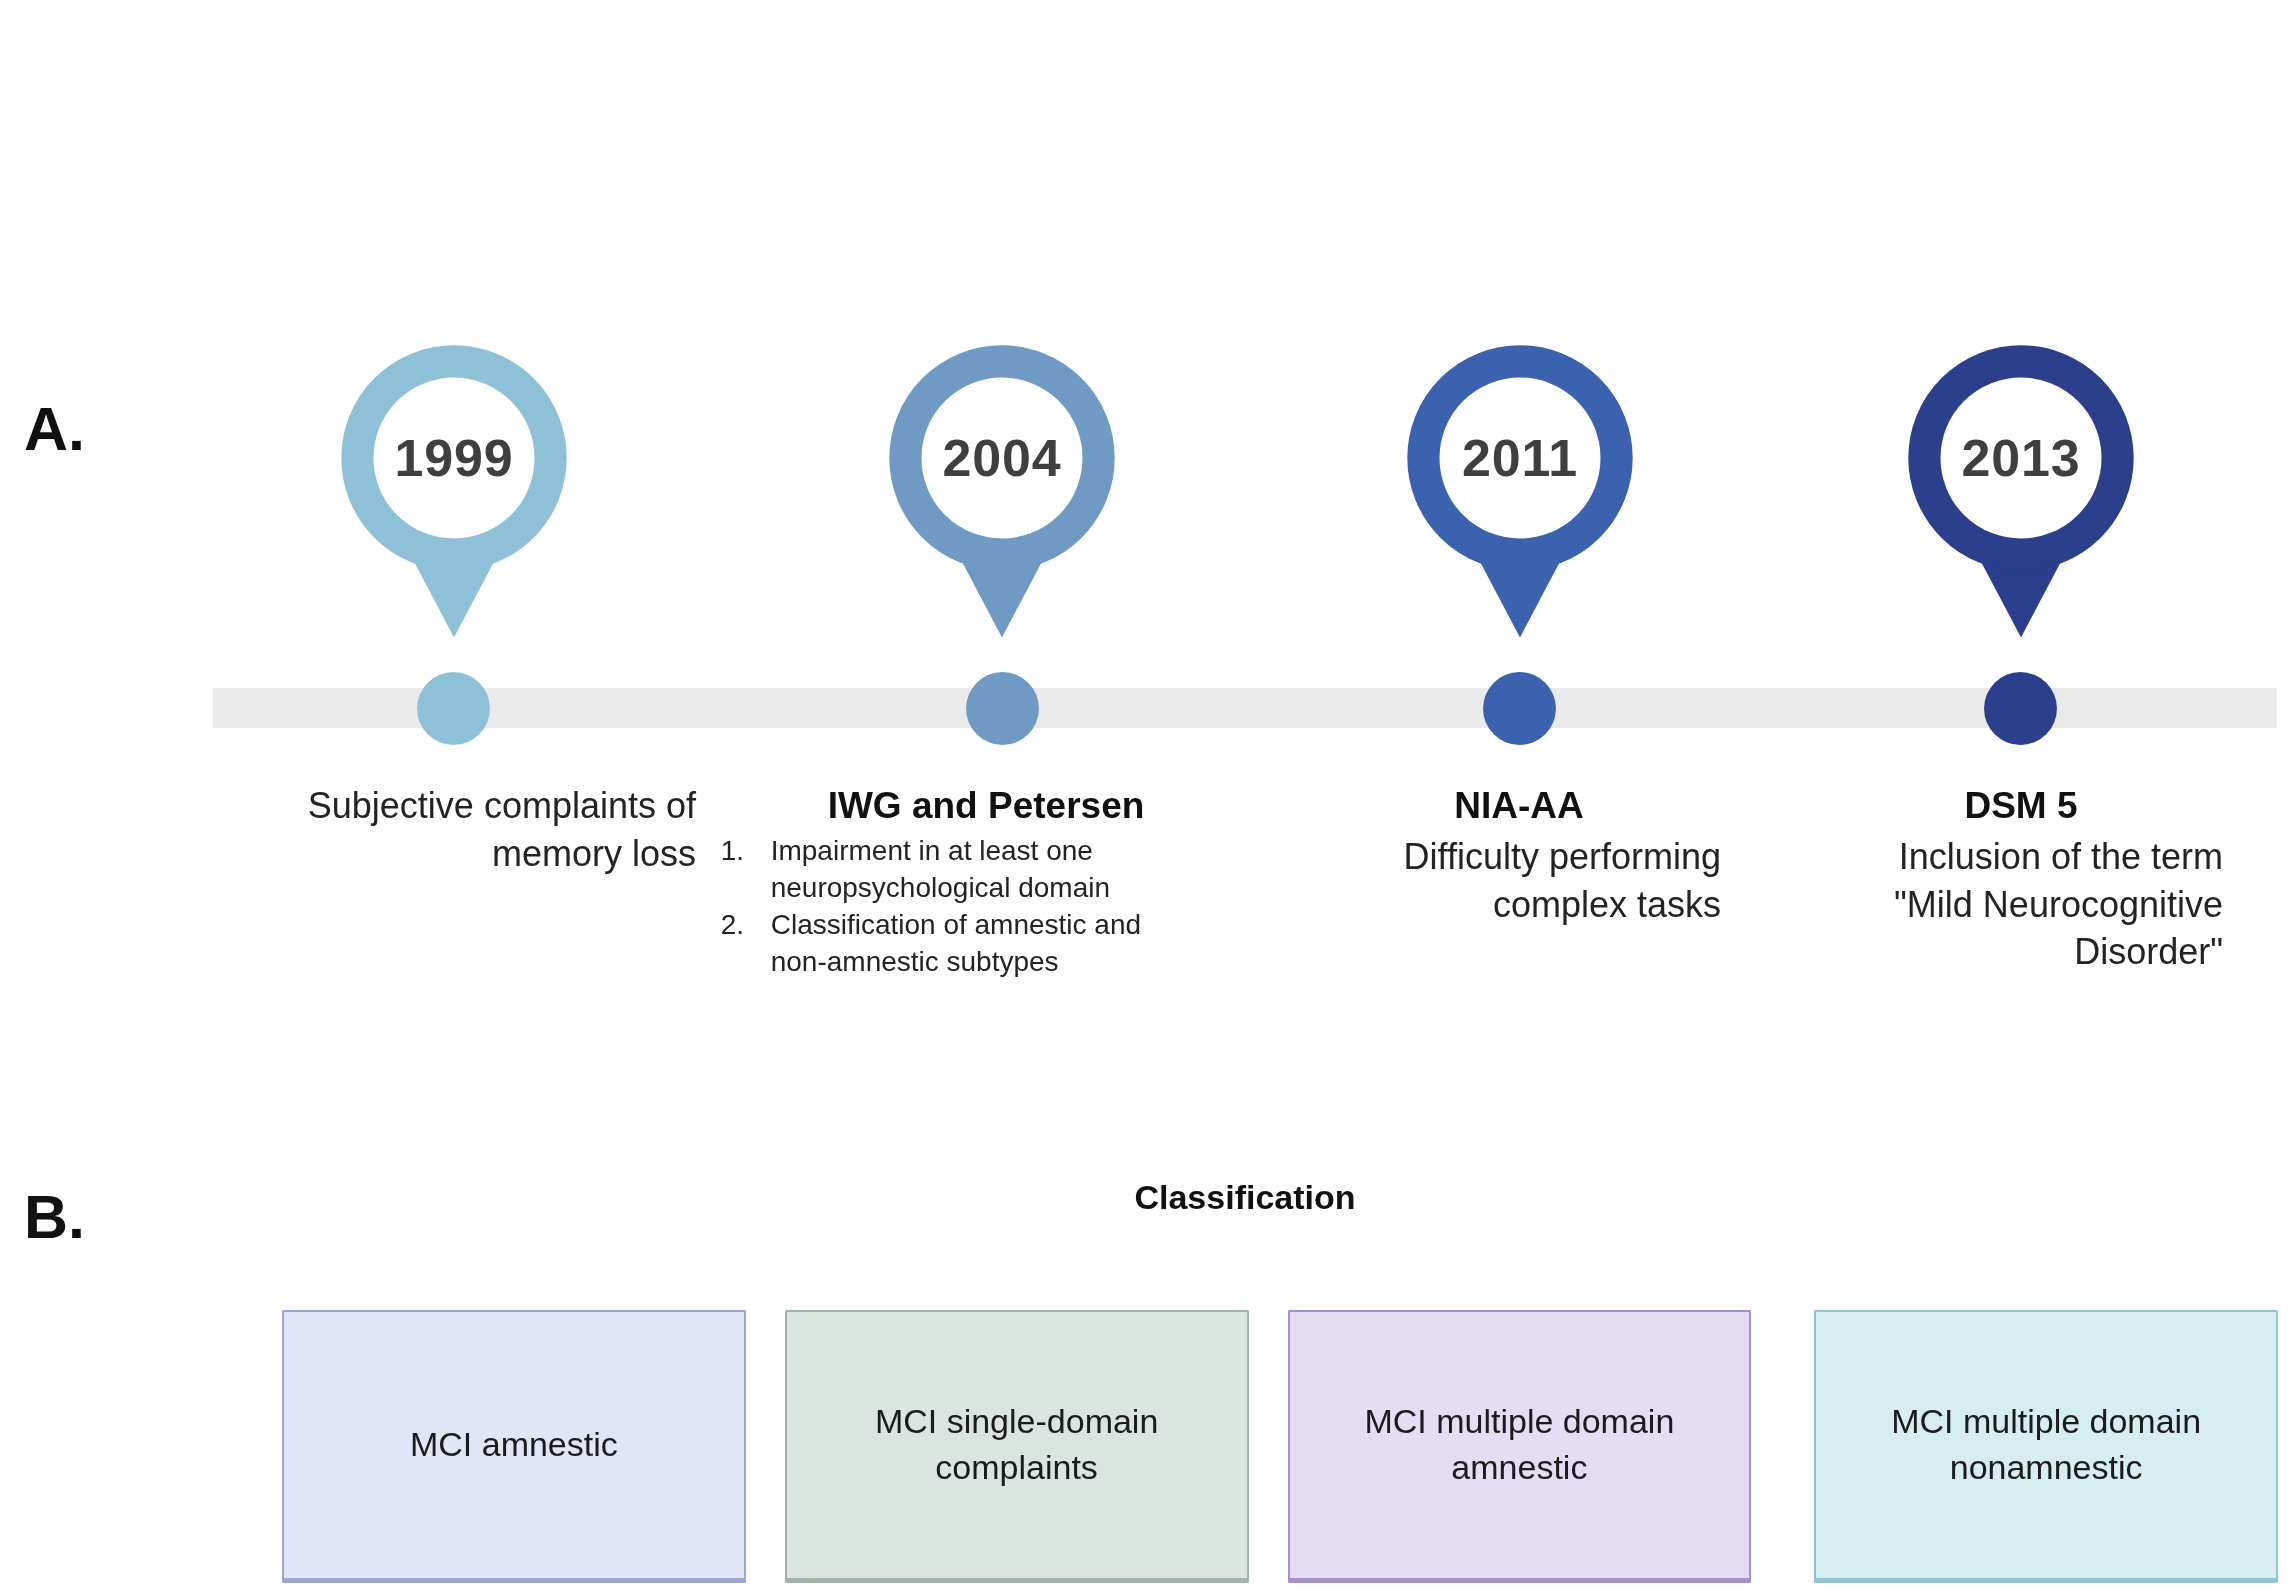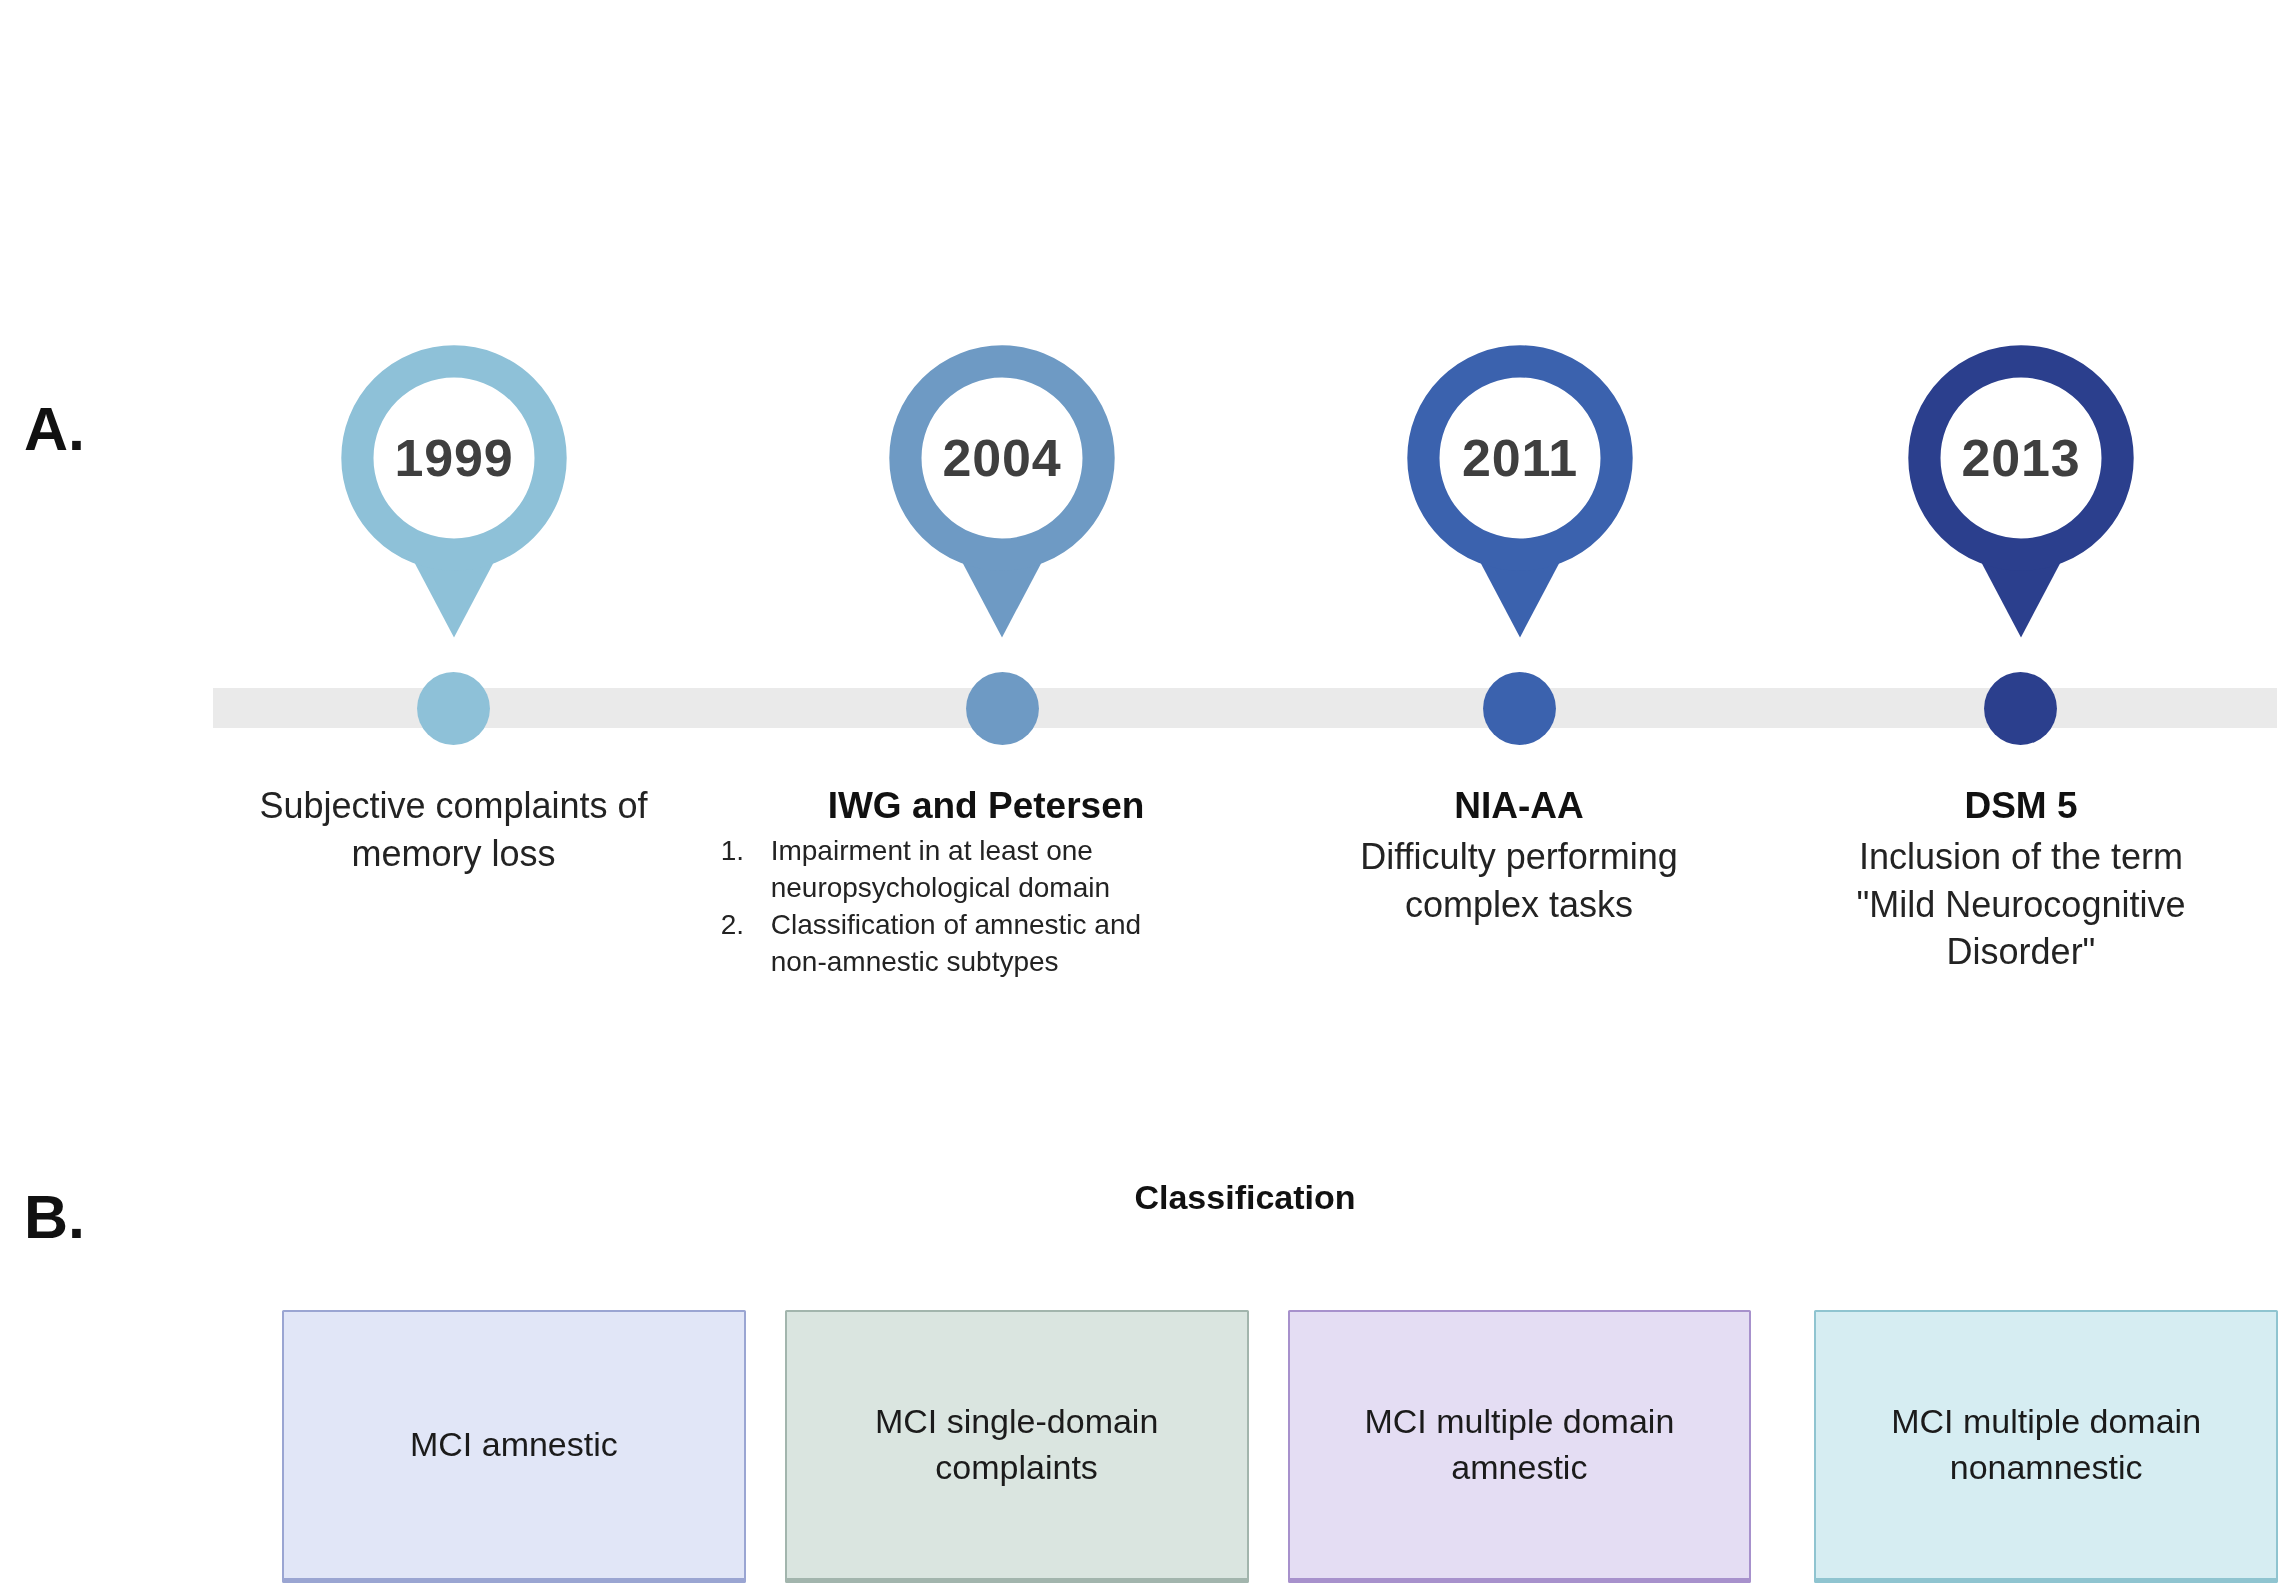--- a/index.html
+++ b/index.html
@@ -36,21 +36,21 @@
   }
   .dot{position:absolute;top:668px;width:81px;height:81px;}
   .dot-1{left:413px;} .dot-2{left:962px;} .dot-3{left:1479px;} .dot-4{left:1980px;}
 
   .event{position:absolute;top:782px;color:#232323;}
   .event-c1{left:211px;width:485px;text-align:center;}
   .event-c2{left:711px;width:550px;text-align:center;}
   .event-c3{left:1317px;width:404px;text-align:center;}
   .event-c4{left:1819px;width:404px;text-align:center;}
   .event-heading{font-size:37px;font-weight:700;color:#111111;line-height:1.3;margin:0 0 3.2px 0;}
-  .event-desc{font-size:36px;line-height:1.32;margin:0;}
+  .event-desc{font-size:36px;line-height:1.32;margin:0;text-align:right;}
   .event-list{
     list-style:none;margin:3.2px 0 0 9.7px;padding:0;width:453px;text-align:left;
     font-size:28px;line-height:1.32;counter-reset:ev;
   }
   .event-list li{position:relative;padding-left:50px;counter-increment:ev;}
   .event-list li::before{content:counter(ev) ".";position:absolute;left:0;top:0;}
 
   
   .class-heading{
     position:absolute;top:1178px;left:1245px;transform:translateX(-50%);

